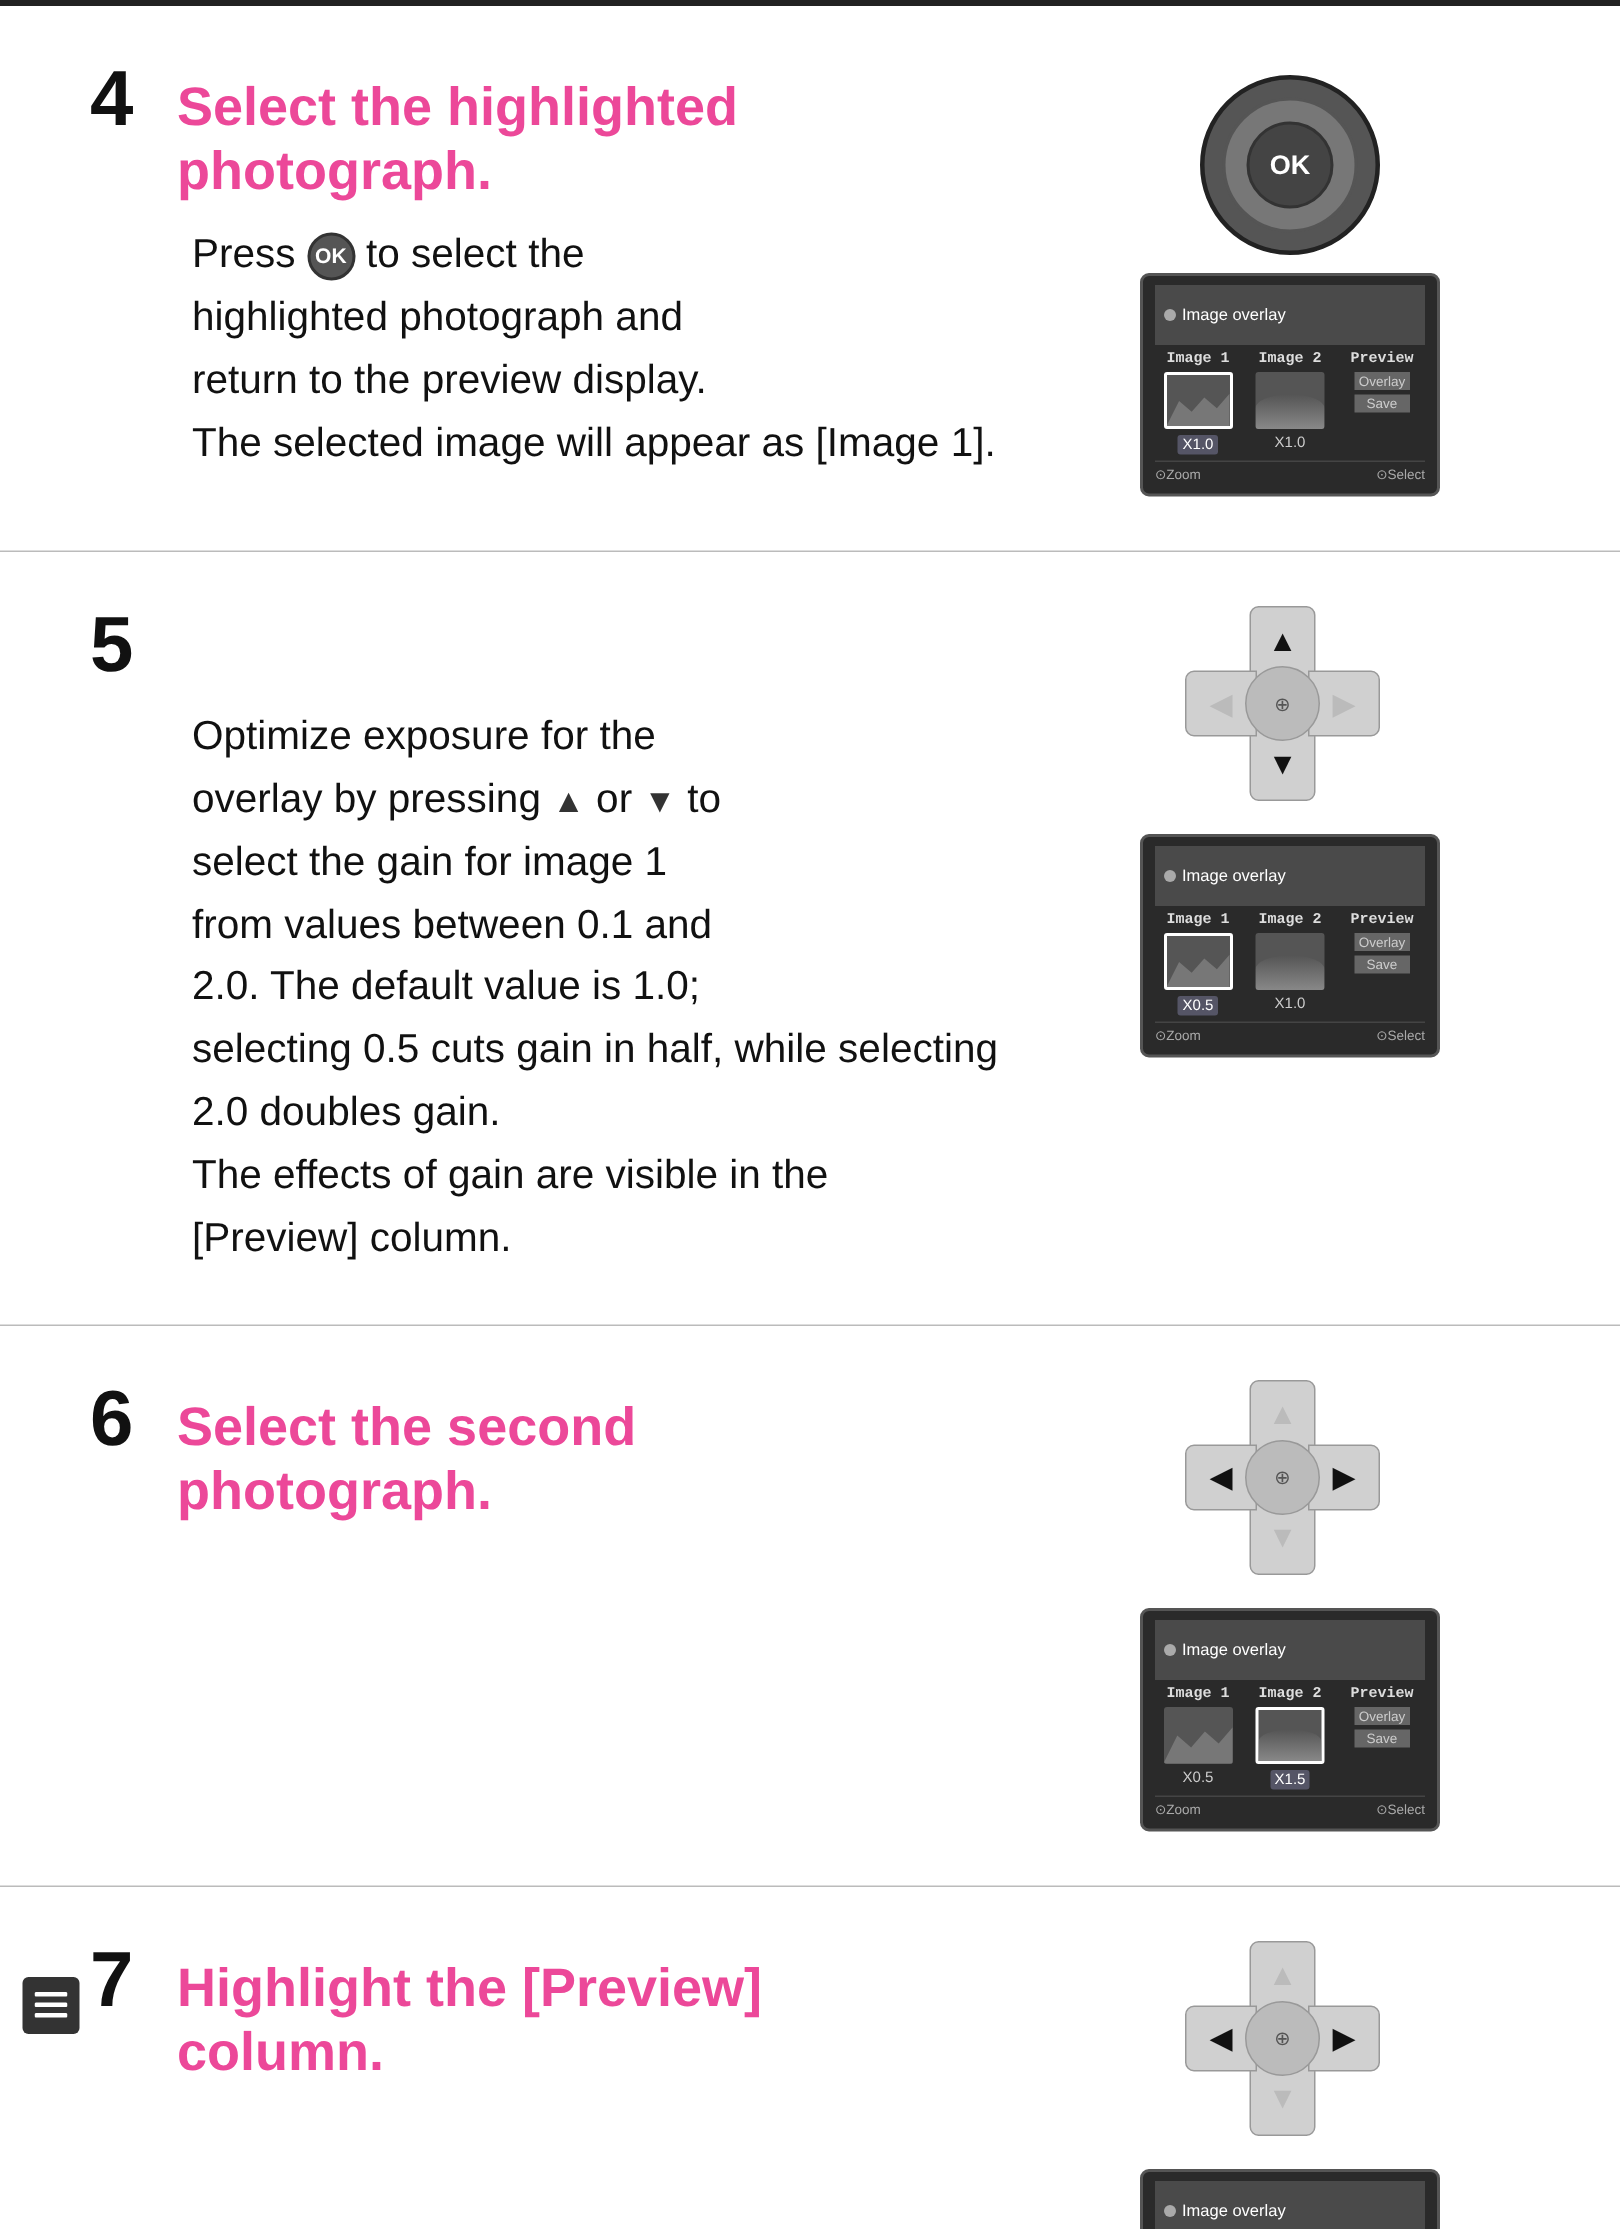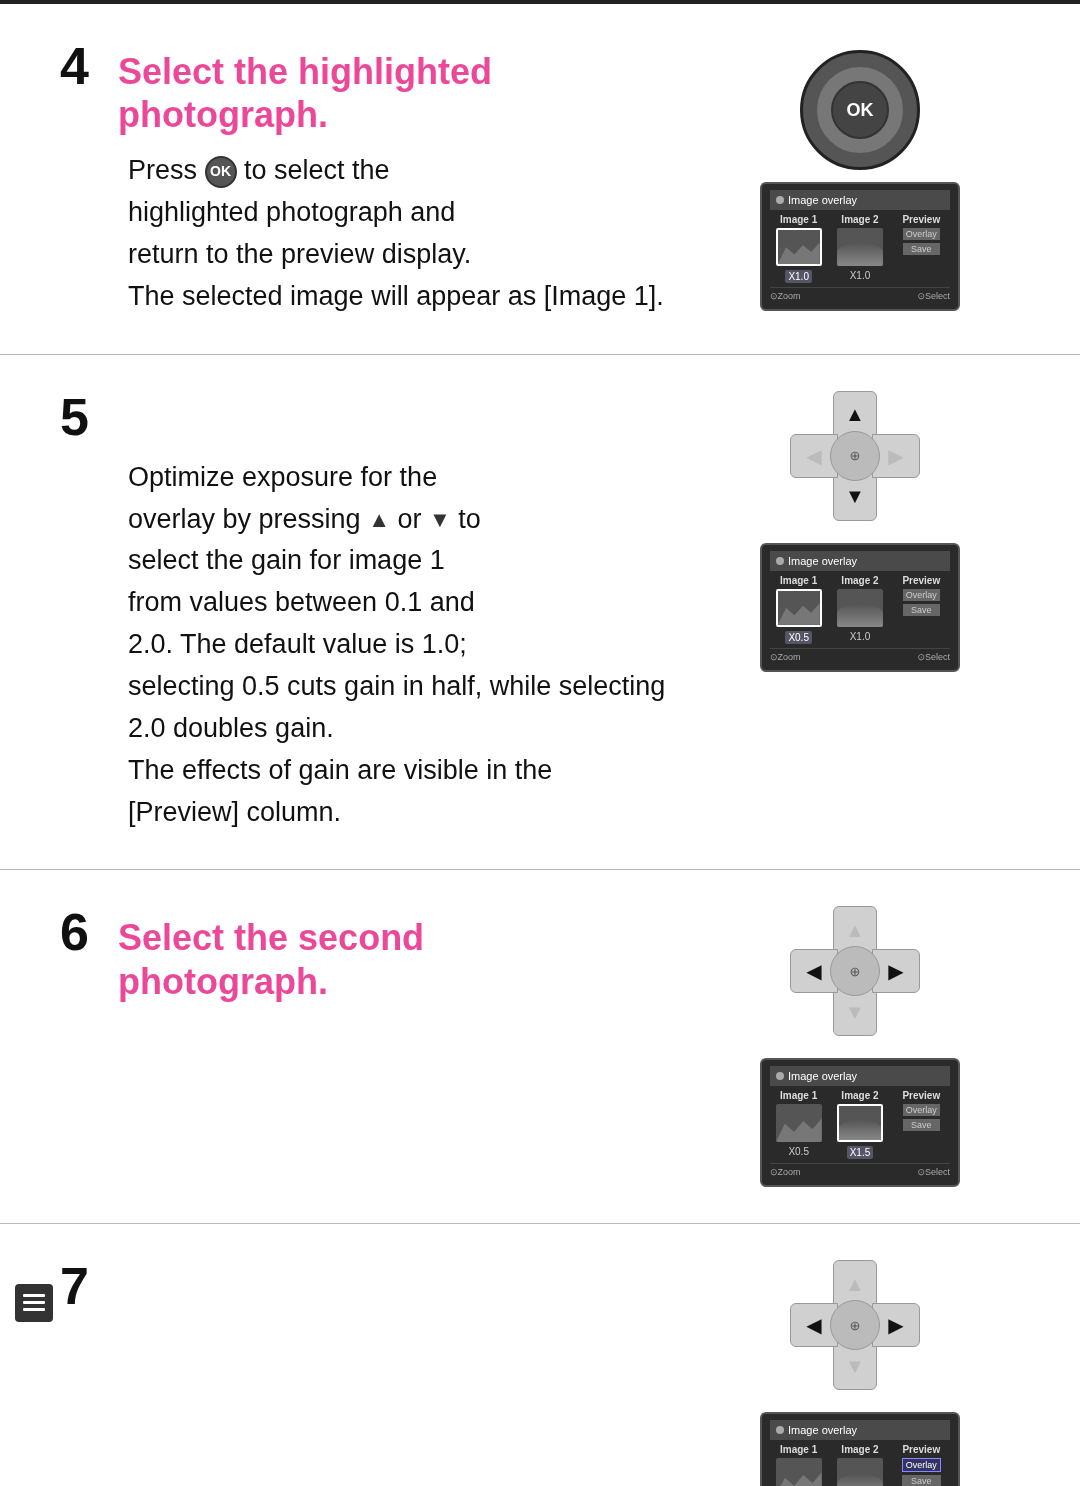--- a/index.html
+++ b/index.html
@@ -106,21 +106,21 @@
       padding: 6px 8px 8px 8px;
       width: 200px;
       font-size: 11px;
       color: #eee;
     }
 
     .screen-title-bar {
       background: #4a4a4a;
       color: #fff;
       font-size: 11px;
-      padding: 4px 6px;
+      padding: 14px 6px;
       margin-bottom: 4px;
       display: flex;
       align-items: center;
       gap: 4px;
     }
 
     .screen-title-bar .dot {
       width: 8px;
       height: 8px;
       border-radius: 50%;
@@ -140,20 +140,21 @@
       flex-direction: column;
       align-items: center;
     }
 
     .screen-col-header {
       font-size: 10px;
       color: #ddd;
       text-align: left;
       margin-bottom: 3px;
       font-weight: bold;
+      font-family: Liberation Mono, monospace;
     }
 
     .screen-thumb {
       width: 46px;
       height: 38px;
       background: #555;
       border-radius: 2px;
       position: relative;
       overflow: hidden;
     }
@@ -506,20 +507,21 @@
     <div class="section-icon-left" style="top:60px;transform:none;">
       <svg width="22" height="18" viewBox="0 0 22 18" fill="white">
         <rect y="0" width="22" height="3" rx="1"></rect>
         <rect y="7" width="22" height="3" rx="1"></rect>
         <rect y="14" width="22" height="3" rx="1"></rect>
       </svg>
     </div>
     <div class="section-left">
       <div class="step-heading">
         <span class="step-number">7</span>
+        <span class="step-title">Highlight the [Preview]<br>column.</span>
       </div>
     </div>
     <div class="section-right right-col-stack">
 
       <div class="dpad-wrapper">
         <div class="cross-btn">
           <div class="cross-up" style="color:#bbb;">▲</div>
           <div class="cross-down" style="color:#bbb;">▼</div>
           <div class="cross-left">◀</div>
           <div class="cross-right">▶</div>

